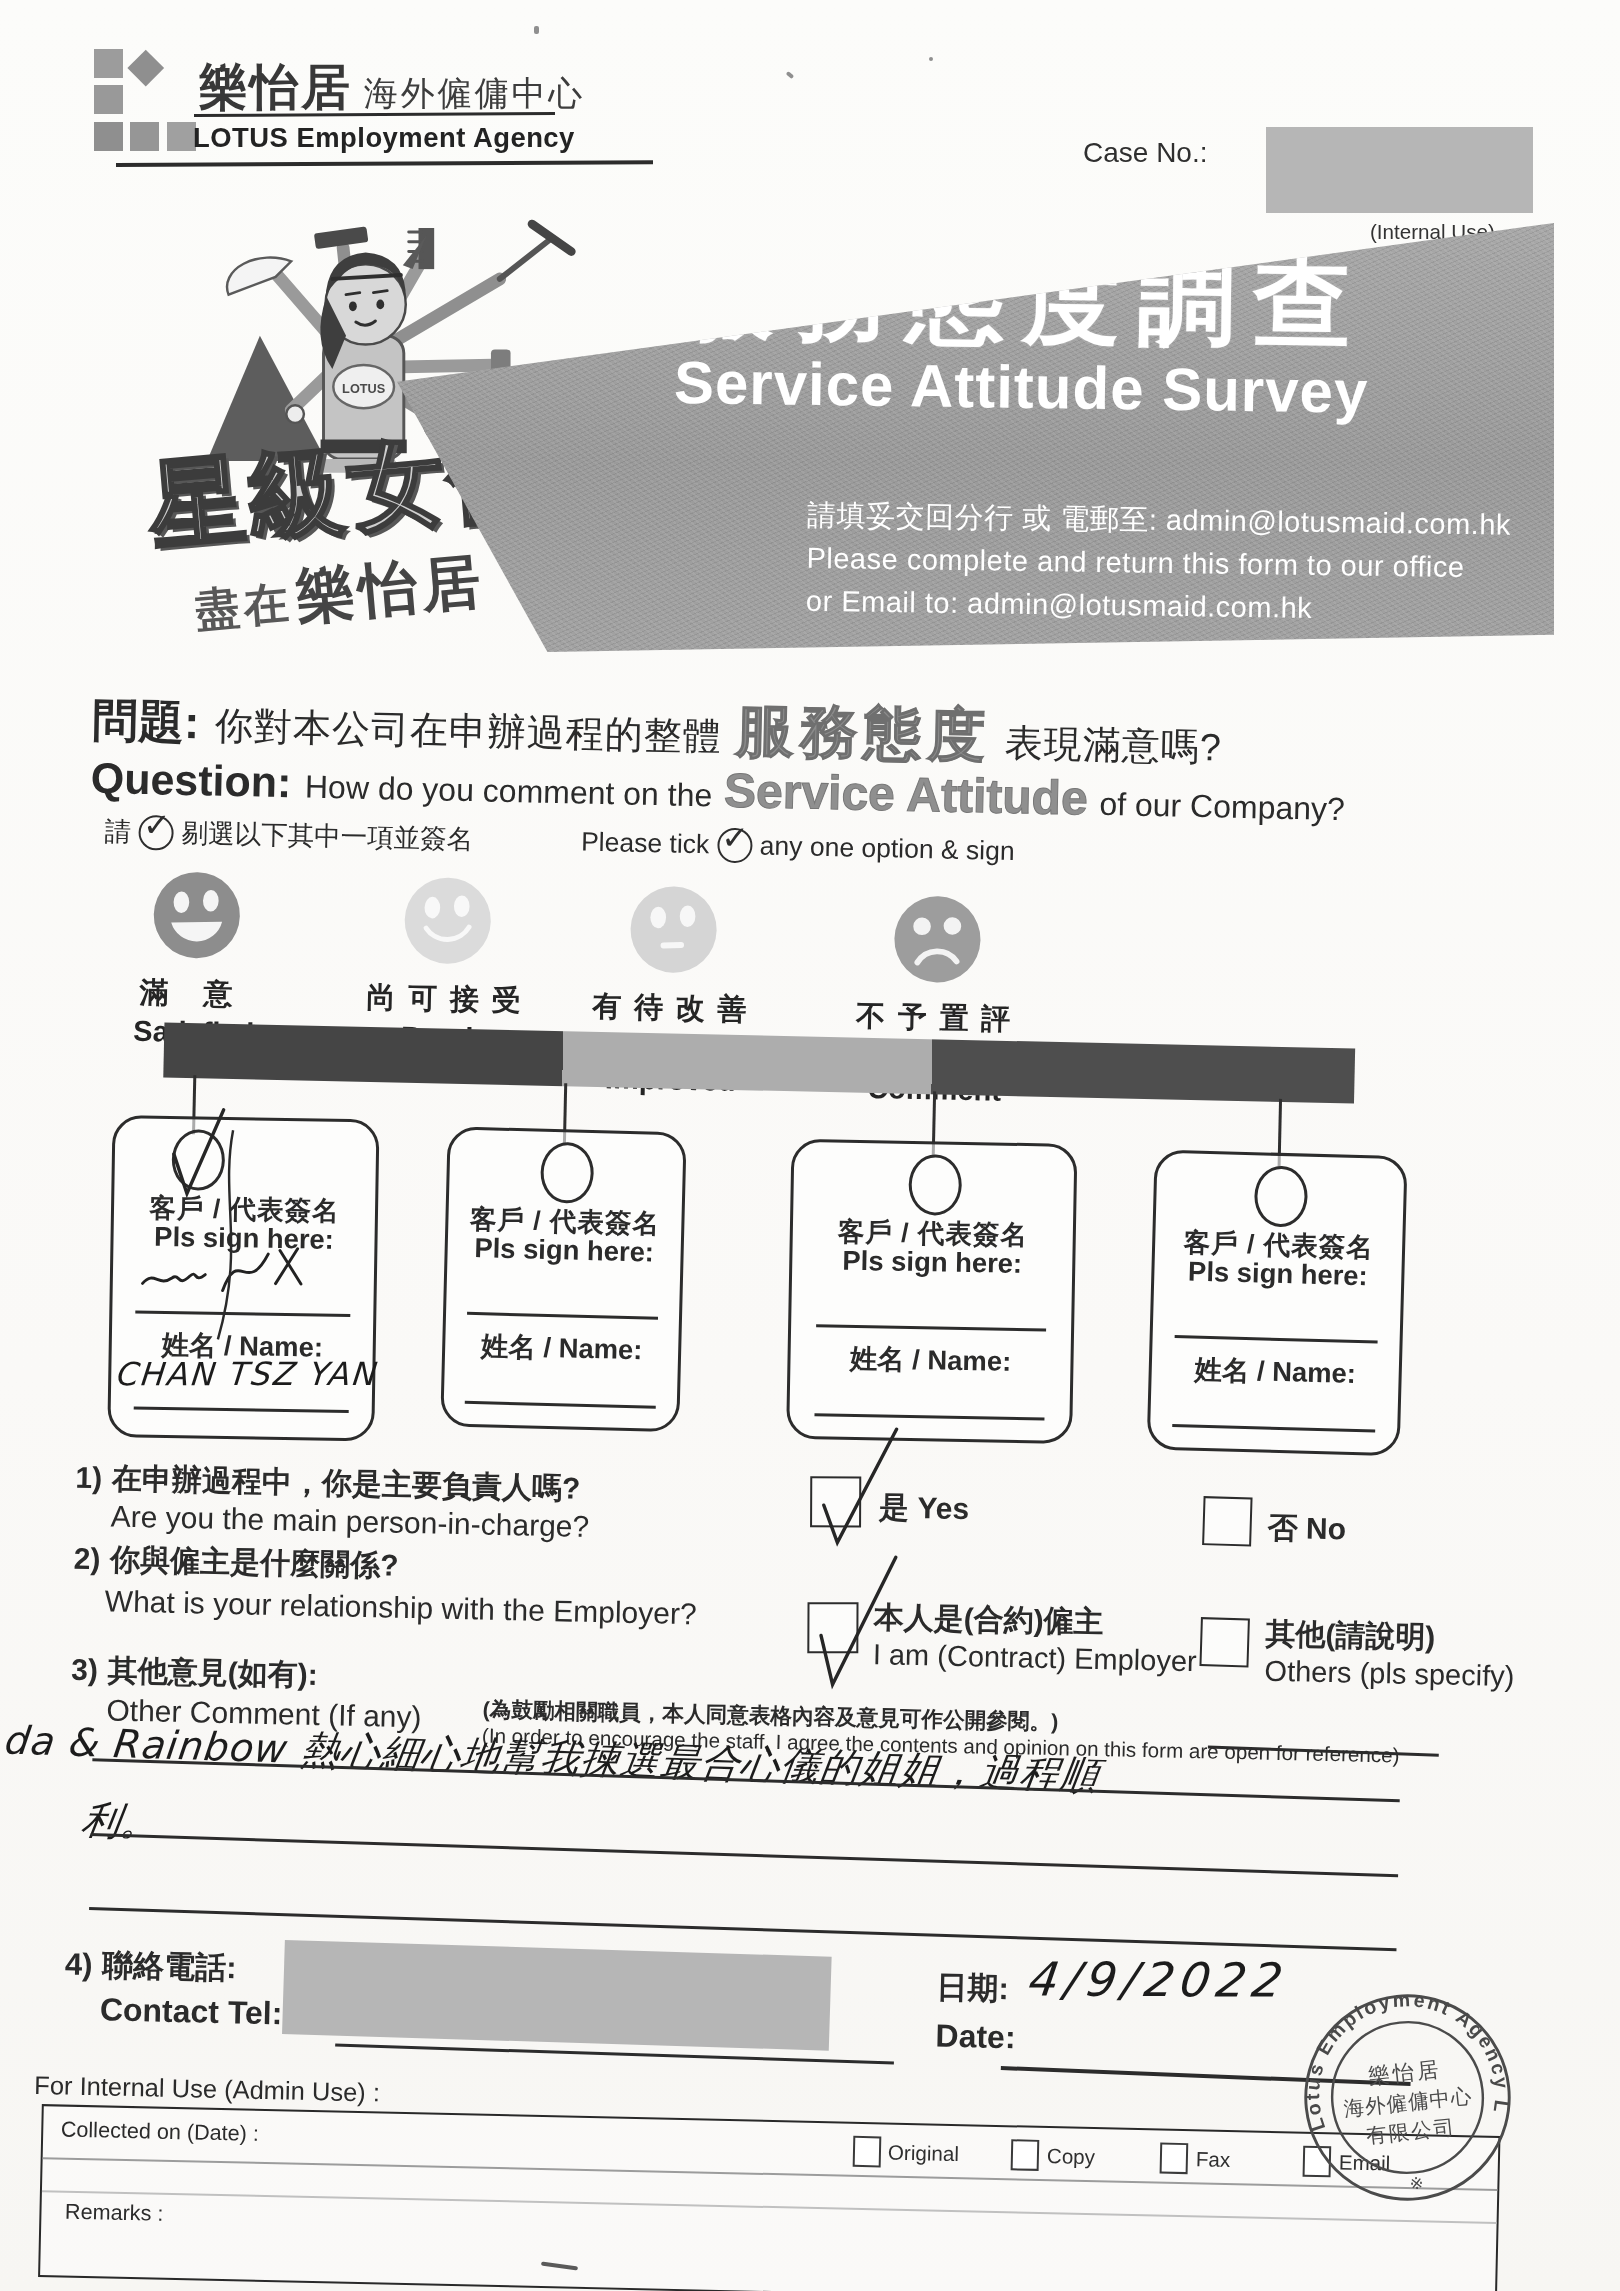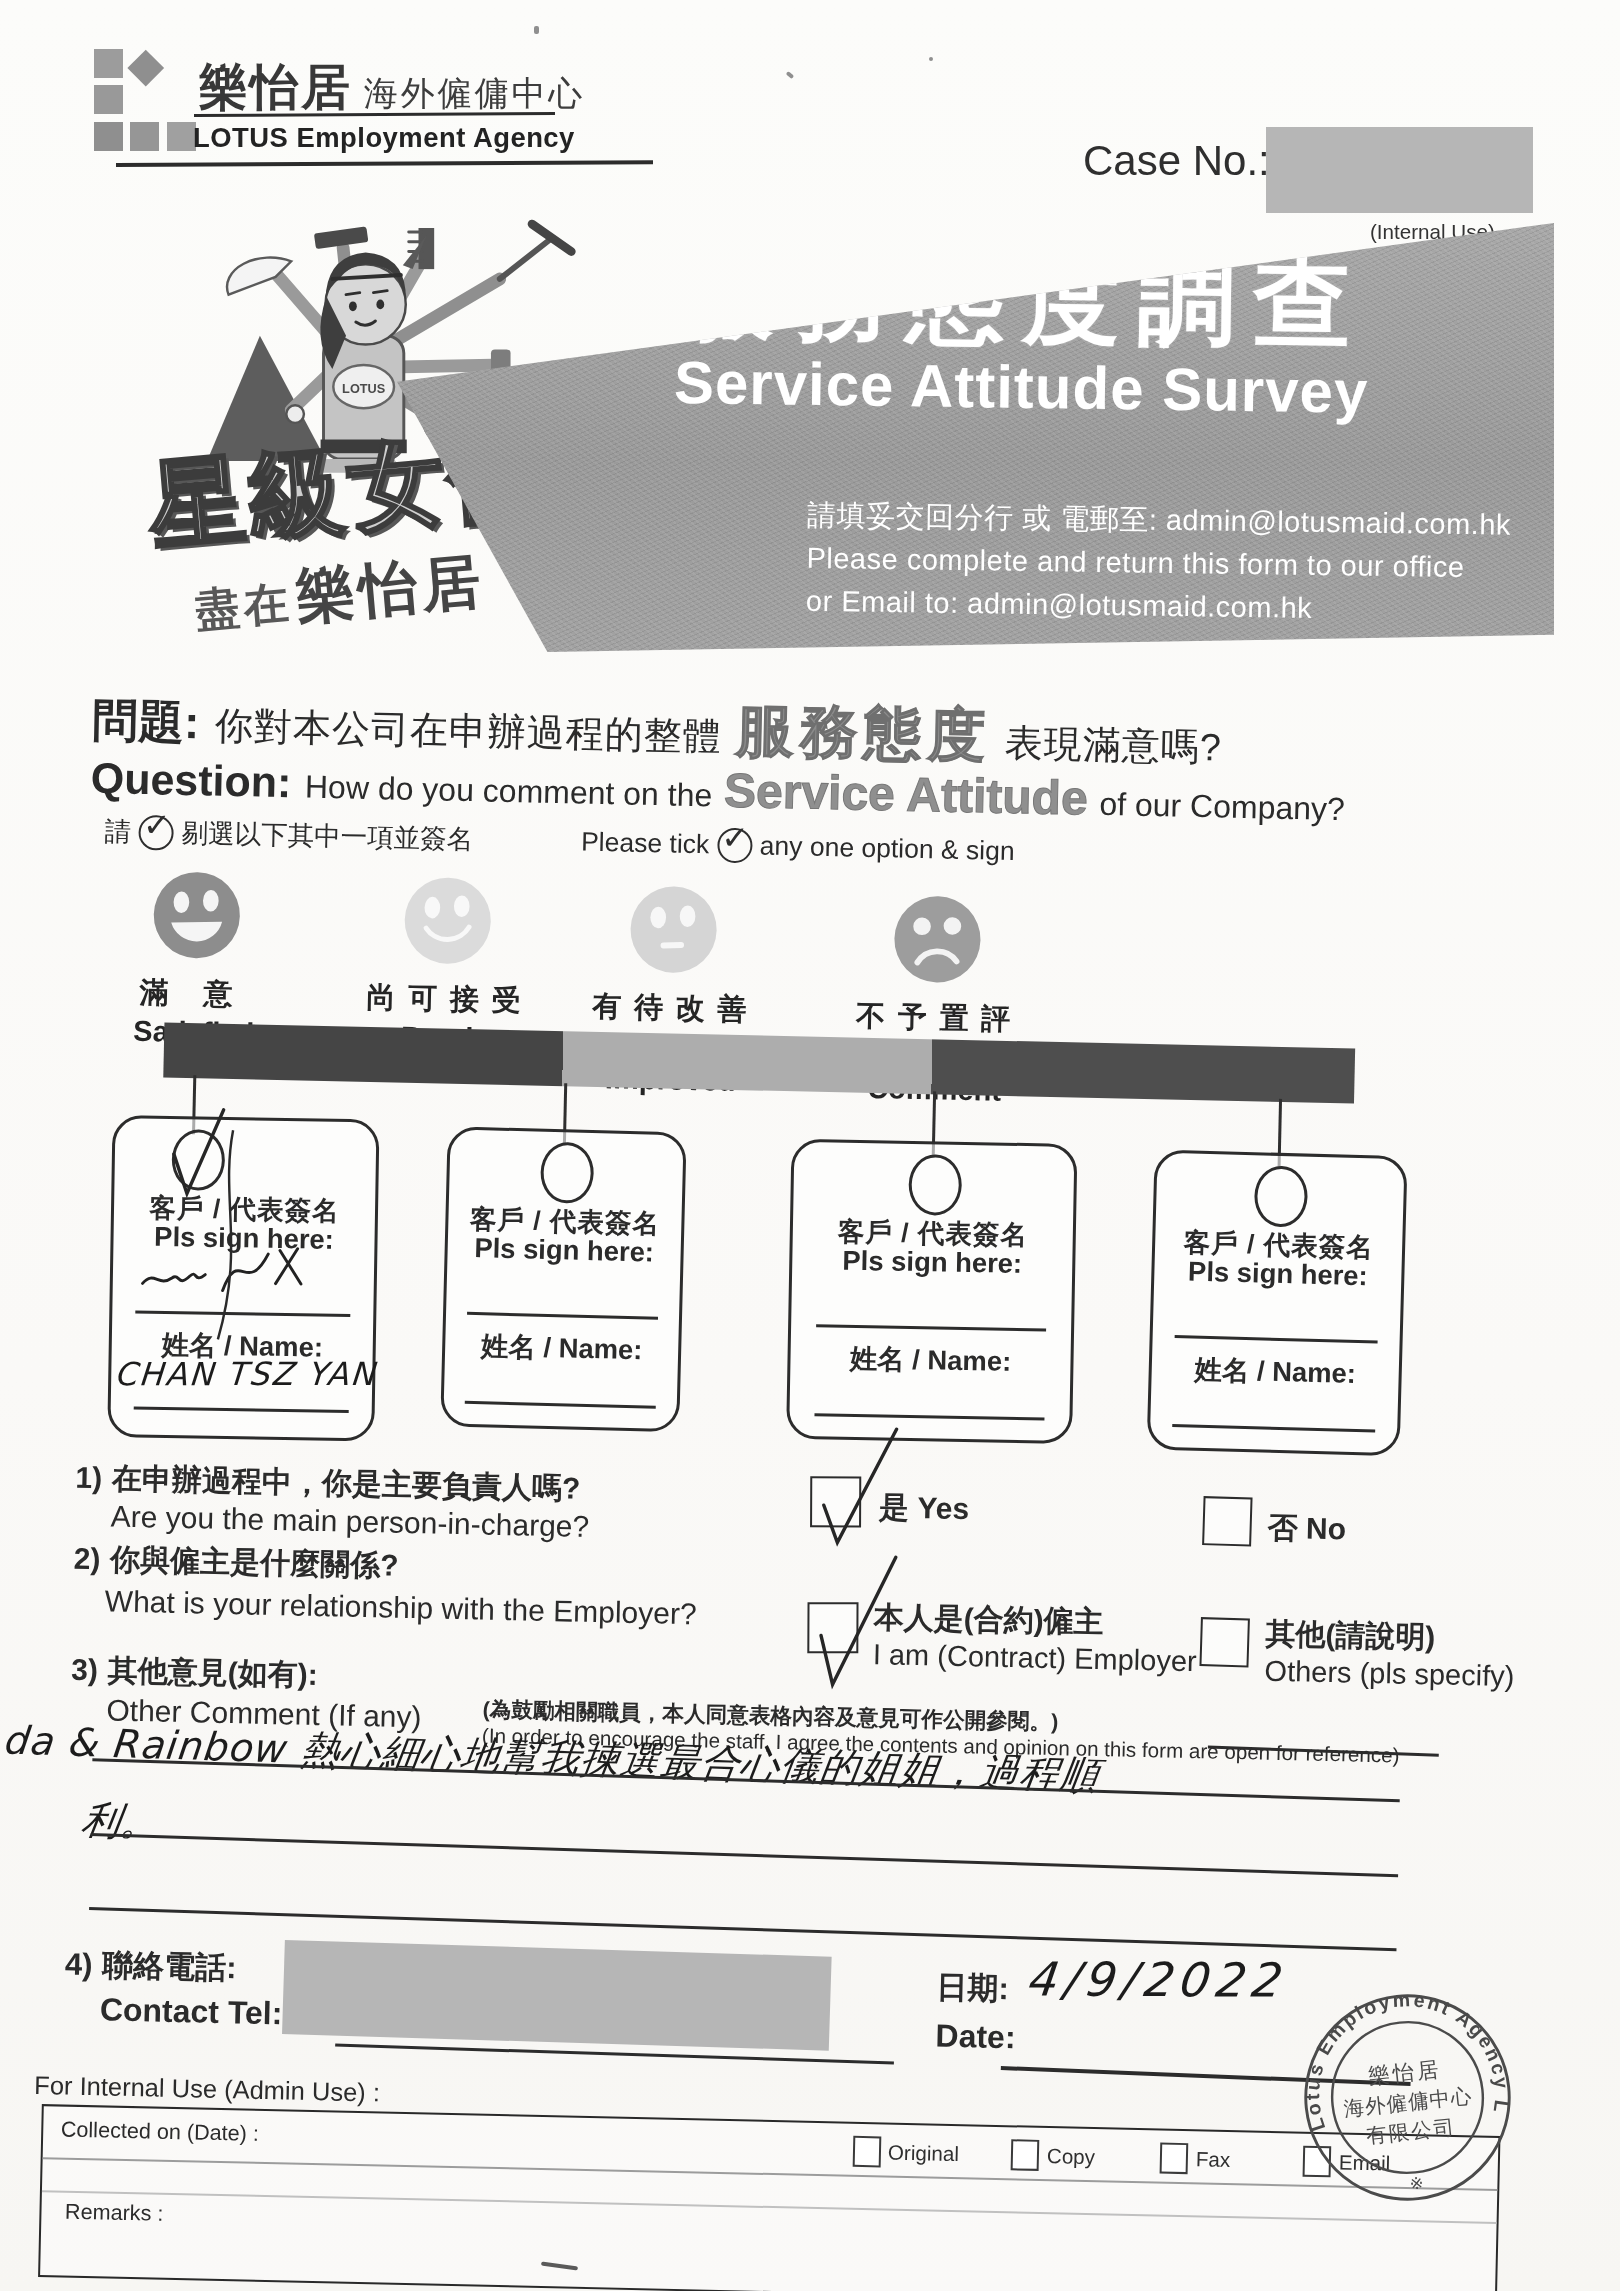--- a/index.html
+++ b/index.html
@@ -6,21 +6,21 @@
   .page{position:relative;width:1620px;height:2292px;background:linear-gradient(180deg,#fcfcfa 0%,#faf9f7 60%,#f7f6f3 100%);overflow:hidden;font-family:"Liberation Sans","DejaVu Sans",sans-serif;color:#2b2b2b;}
   .abs{position:absolute;}
   .rule{position:absolute;background:#2c2c2c;height:2.9px;transform-origin:left center;}
   .hand{font-family:"DejaVu Sans",sans-serif;font-style:italic;color:#1c1c1c;transform-origin:left top;white-space:nowrap;}
   
   .logo-sq{position:absolute;background:#949494;}
   .brand-line{display:flex;align-items:flex-end;gap:11.8px;white-space:nowrap;}
   .brand-zh{font-size:49px;font-weight:bold;color:#383838;letter-spacing:2px;}
   .brand-zh-suffix{font-size:34px;color:#3d3d3d;letter-spacing:2.9px;padding-bottom:3.9px;}
   .brand-en{font-size:27.4px;font-weight:bold;color:#232323;letter-spacing:0.5px;white-space:nowrap;}
-  .case-label{font-size:42px;color:#2f2f2f;}
+  .case-label{font-size:28px;color:#2f2f2f;}
   .redact{background:#b6b6b6;}
   
   .banner{position:absolute;left:397px;top:223px;width:1157px;height:429px;
     background:
       repeating-linear-gradient(37deg,rgba(255,255,255,.07) 0 2px,rgba(0,0,0,0) 2px 4.9px),
       repeating-linear-gradient(-23deg,rgba(0,0,0,.08) 0 1px,rgba(0,0,0,0) 1px 3.9px),
       linear-gradient(180deg,#a8a8a8,#9a9a9a 55%,#a2a2a2);
     clip-path:polygon(0 37%,100% 0,100% 96%,13% 100%);}
   .banner-inner{position:absolute;left:279px;top:17.6px;width:867px;color:#fff;transform:rotate(.8deg);transform-origin:left top;}
   .banner-title-zh{font-size:98px;font-weight:bold;letter-spacing:17.6px;line-height:106px;white-space:nowrap;text-shadow:0 0 2px rgba(255,255,255,.4);}

